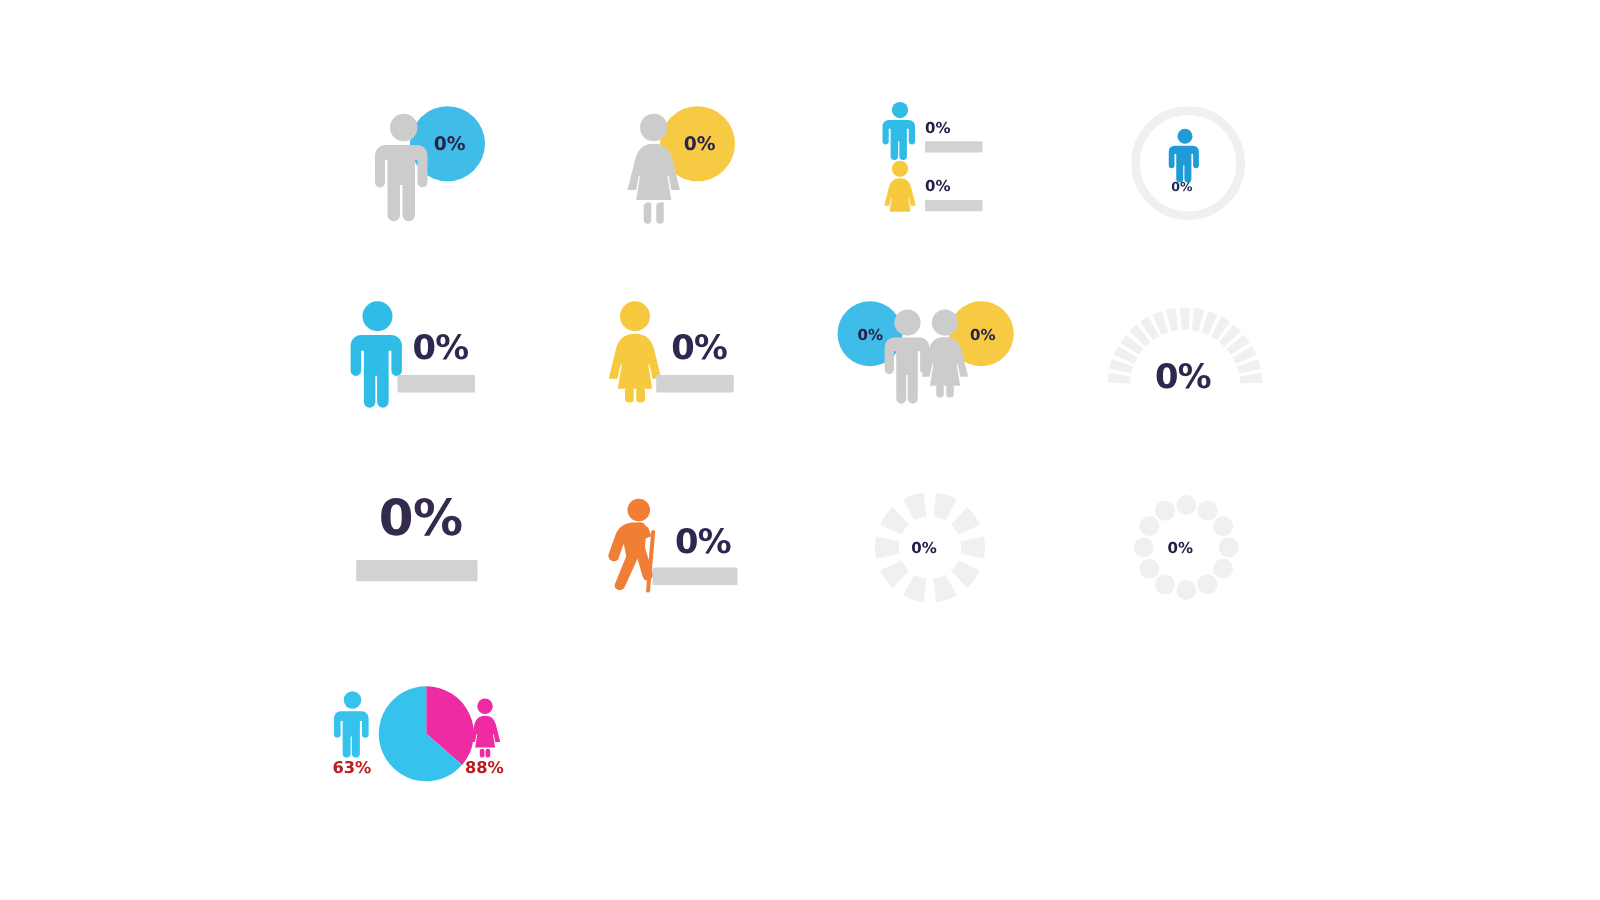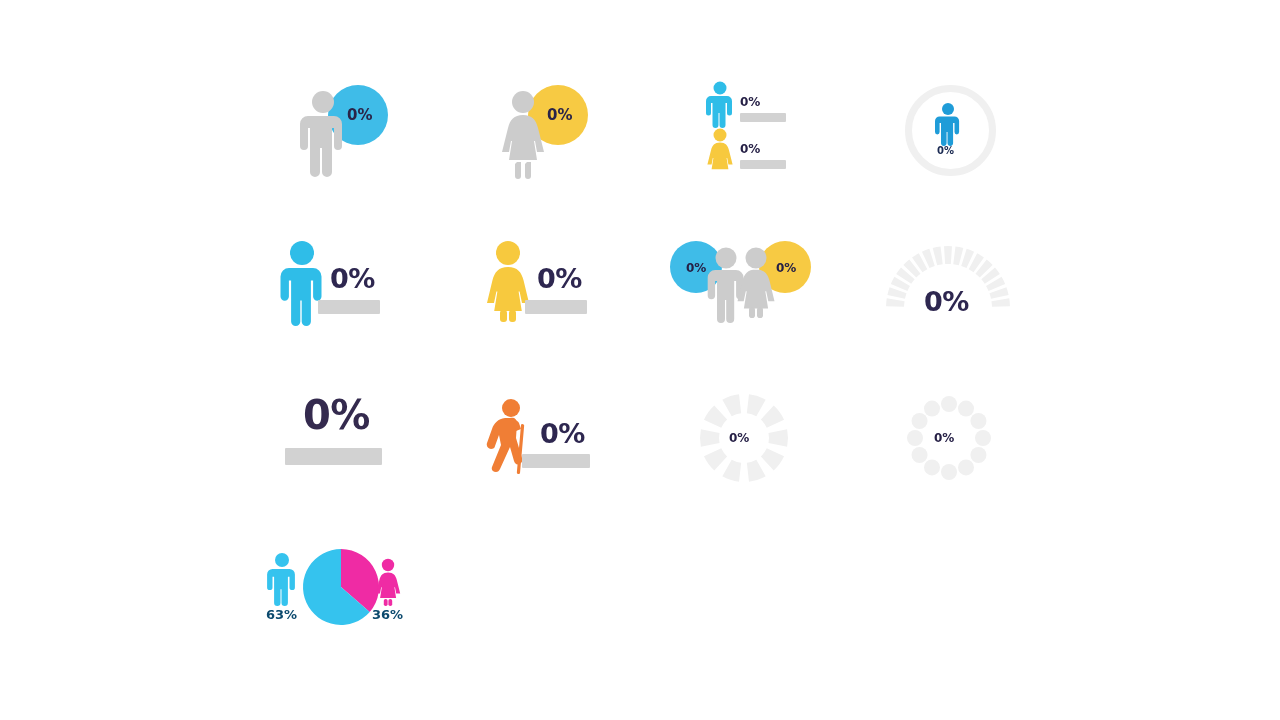--- a/index.html
+++ b/index.html
@@ -57,21 +57,21 @@
   .pct-xs {
     font-size: 10px;
     font-weight: 700;
     color: #1b2a52;
     line-height: 1;
     white-space: nowrap;
   }
   .pct-pie {
     font-size: 13px;
     font-weight: 700;
-    color: #0c4a6e;
+    color: #b91c1c;
     line-height: 1;
     white-space: nowrap;
   }
   
   .bar {
     background: #d2d2d2;
     border-radius: 1px;
   }
   .ring {
     border-radius: 50%;
@@ -287,16 +287,16 @@
     </svg>
 
     <svg width="26" height="48" viewBox="0 0 26 48" style="position:absolute; left:113px; top:10px;">
       <g id="pie-female-figure" fill="#ef2ba4">
         <circle cx="13" cy="7" r="6.2"></circle>
         <path d="M13 14.5 c-5.2 0 -7.4 2.9 -8.6 7.5 l-3.4 13.5 h4 l1.2 -6.3 h0.6 l-1.7 10.8 h16 l-1.7 -10.8 h0.6 l1.2 6.3 h4 l-3.4 -13.5 c-1.2 -4.6 -3.4 -7.5 -8.6 -7.5 z"></path>
         <rect x="8.8" y="41" width="3.8" height="7" rx="1.8"></rect>
         <rect x="13.4" y="41" width="3.8" height="7" rx="1.8"></rect>
       </g>
     </svg>
-    <div class="pct-pie" style="position:absolute; left:110px; top:60px;">36%</div>
+    <div class="pct-pie" style="position:absolute; left:110px; top:60px;">88%</div>
   </div>
 
 </div>
 
 </body></html>

